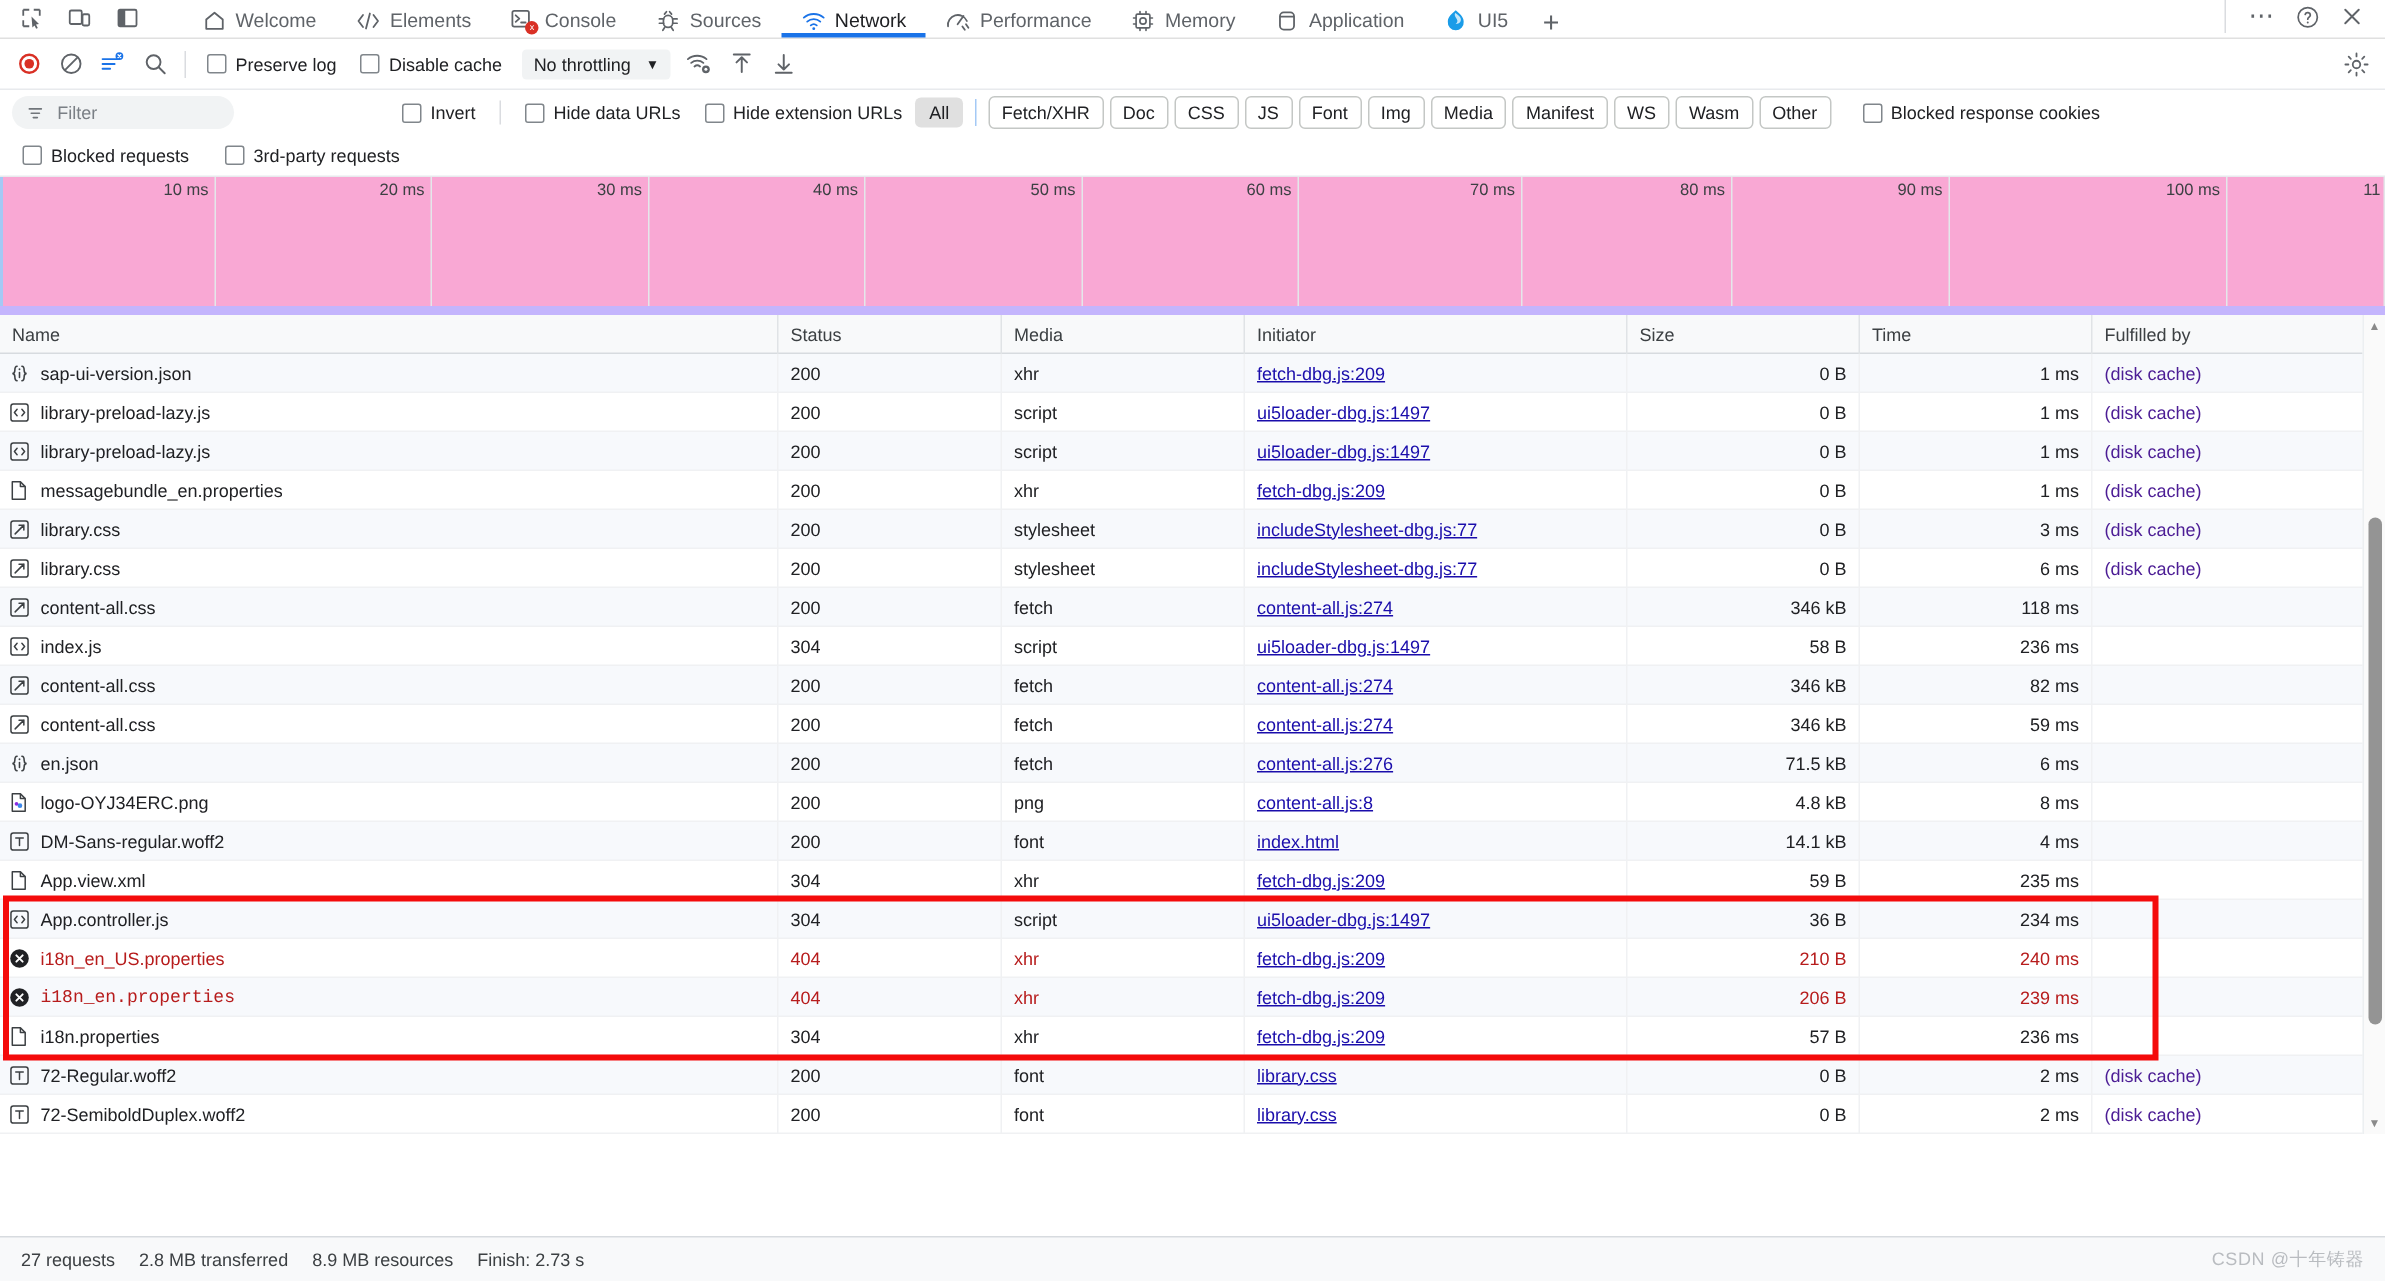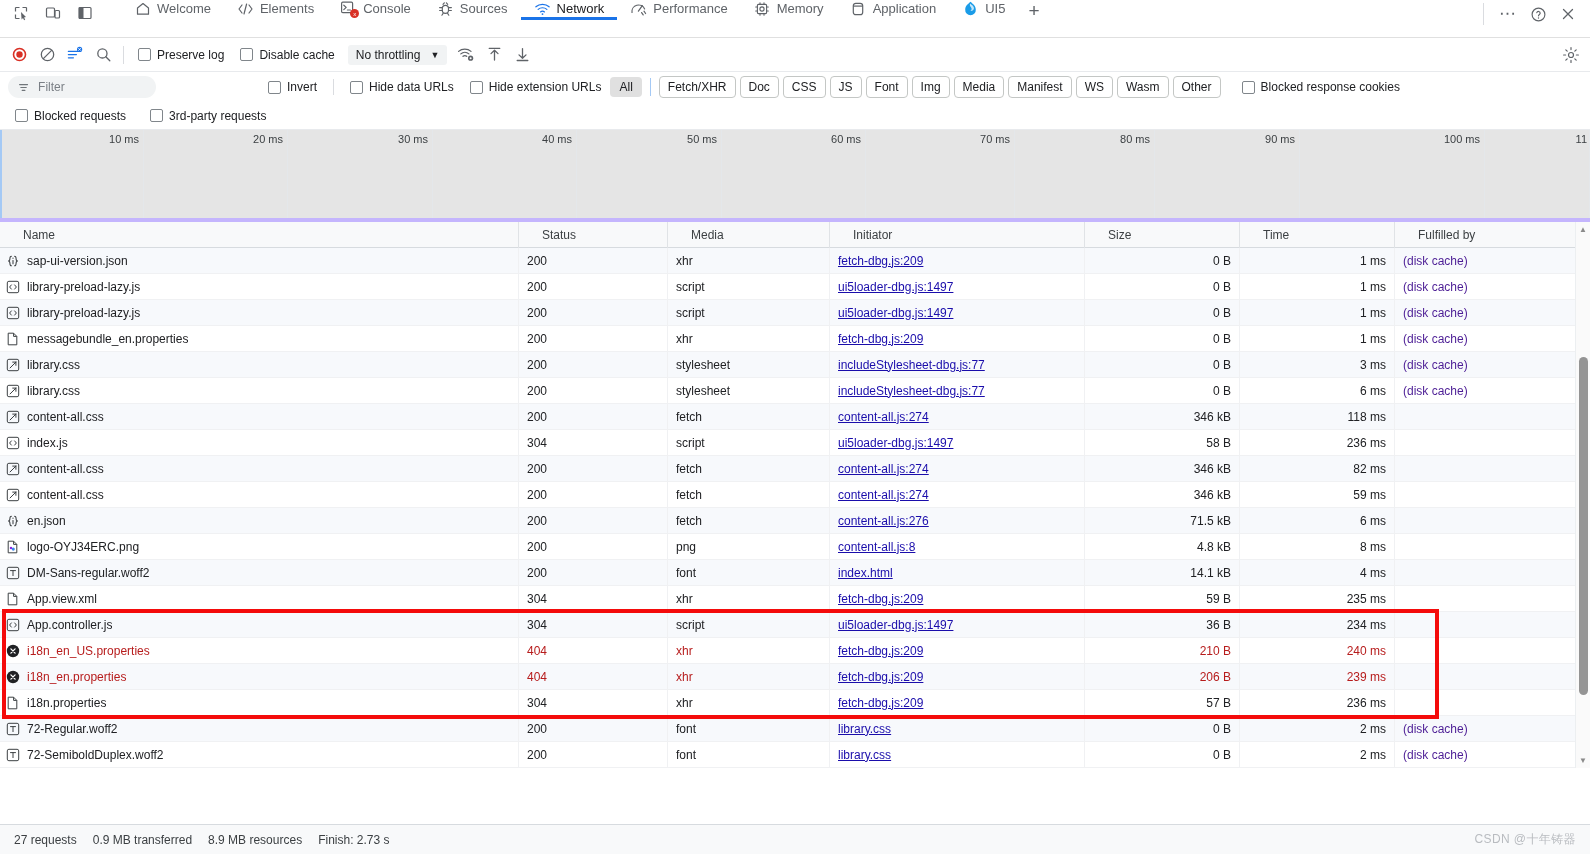--- a/index.html
+++ b/index.html
@@ -9,22 +9,22 @@
     overflow: hidden;
     background: #ffffff;
     font-family: "Liberation Sans", sans-serif;
     font-size: 12px;
     color: #202124;
     -webkit-font-smoothing: antialiased;
   }
 
   
   .tabbar {
-    display: flex; align-items: flex-start;
-    height: 38px;
+    display: flex; align-items: flex-end;
+    height: 26px;
     background: #ffffff;
     border-bottom: 1px solid #e0e0e0;
     position: relative;
   }
   .dock-icons { display: flex; align-items: center; padding: 0 6px 0 8px; gap: 6px; }
   .dock-btn {
     width: 26px; height: 26px;
     display: flex; align-items: center; justify-content: center;
     border-radius: 3px; cursor: pointer;
   }
@@ -120,21 +120,21 @@
 
   .filterbar2 {
     display: flex; align-items: center;
     height: 28px; padding: 0 8px; gap: 4px;
     border-bottom: 1px solid #e8eaed; background: #fff;
   }
 
   
   .timeline {
     height: 92px; position: relative;
-    background: #e5e5e5; border-bottom: 4px solid #c4b5fd;
+    background: #f9a8d4; border-bottom: 6px solid #c4b5fd;
     overflow: hidden;
   }
   .tl-tick {
     position: absolute; top: 0; bottom: 0;
     border-right: 1px solid #e4e7ea;
   }
   .tl-label {
     position: absolute; top: 3px; right: 4px;
     font-size: 11px; color: #3c4043; white-space: nowrap;
   }
@@ -142,21 +142,21 @@
 
   
   .netgrid { position: relative; background: #fff; }
   .thead {
     display: flex; height: 26px; align-items: center;
     background: #f8f9fa; border-bottom: 1px solid #d7dbdf;
     font-size: 12px; color: #3c4043;
     position: relative;
   }
   .th {
-    padding: 0 23px; height: 26px; line-height: 26px;
+    padding: 0 8px; height: 26px; line-height: 26px;
     border-right: 1px solid #e0e3e6;
     overflow: hidden; white-space: nowrap;
     cursor: pointer;
   }
 
   .rows { position: relative; }
   .row {
     display: flex; height: 26px; align-items: center;
     font-size: 12px; color: #202124;
     border-bottom: 1px solid #f0f1f3;
@@ -802,21 +802,21 @@
           <span class="fname">i18n_en_US.properties</span>
         </div>
         <div class="cell " style="width: 149px;">404</div>
         <div class="cell " style="width: 162px;">xhr</div>
         <div class="cell initiator" style="width: 255px;"><a>fetch-dbg.js:209</a></div>
         <div class="cell num" style="width: 155px;">210 B</div>
         <div class="cell num" style="width: 155px;">240 ms</div>
         <div class="cell dim" style="width: 180px; border-right: none;"></div>
       </div>
       <div class="row odd err">
-        <div class="cell name" style="width: 519px;">
+        <div class="cell name" style="width: 519px; font-family: Liberation Mono, monospace;">
           <span class="ficon">
             <svg width="14" height="14" viewBox="0 0 14 14">
               <circle cx="7" cy="7" r="6.2" fill="#202124"></circle>
               <path d="M4.9 4.9l4.2 4.2M9.1 4.9l-4.2 4.2" stroke="#fff" stroke-width="1.3" stroke-linecap="round"></path>
             </svg>
           </span>
           <span class="fname">i18n_en.properties</span>
         </div>
         <div class="cell " style="width: 149px;">404</div>
         <div class="cell " style="width: 162px;">xhr</div>
@@ -882,17 +882,17 @@
 
   <div class="vscroll" id="vscroll" style="height: 546px;">
     <div class="vs-arrow">▲</div>
     <div class="vs-thumb" id="vs-thumb" style="top: 135.2px; height: 338px;"></div>
     <div class="vs-arrow" style="position:absolute;bottom:0;left:0;right:0;">▼</div>
   </div>
 </div>
 
 <div class="statusbar">
   <span class="sb-item">27 requests</span>
-  <span class="sb-item">0.9 MB transferred</span>
+  <span class="sb-item">2.8 MB transferred</span>
   <span class="sb-item">8.9 MB resources</span>
   <span class="sb-item">Finish: 2.73 s</span>
 </div>
 <div class="watermark">CSDN @十年铸器</div>
 
 </body></html>

